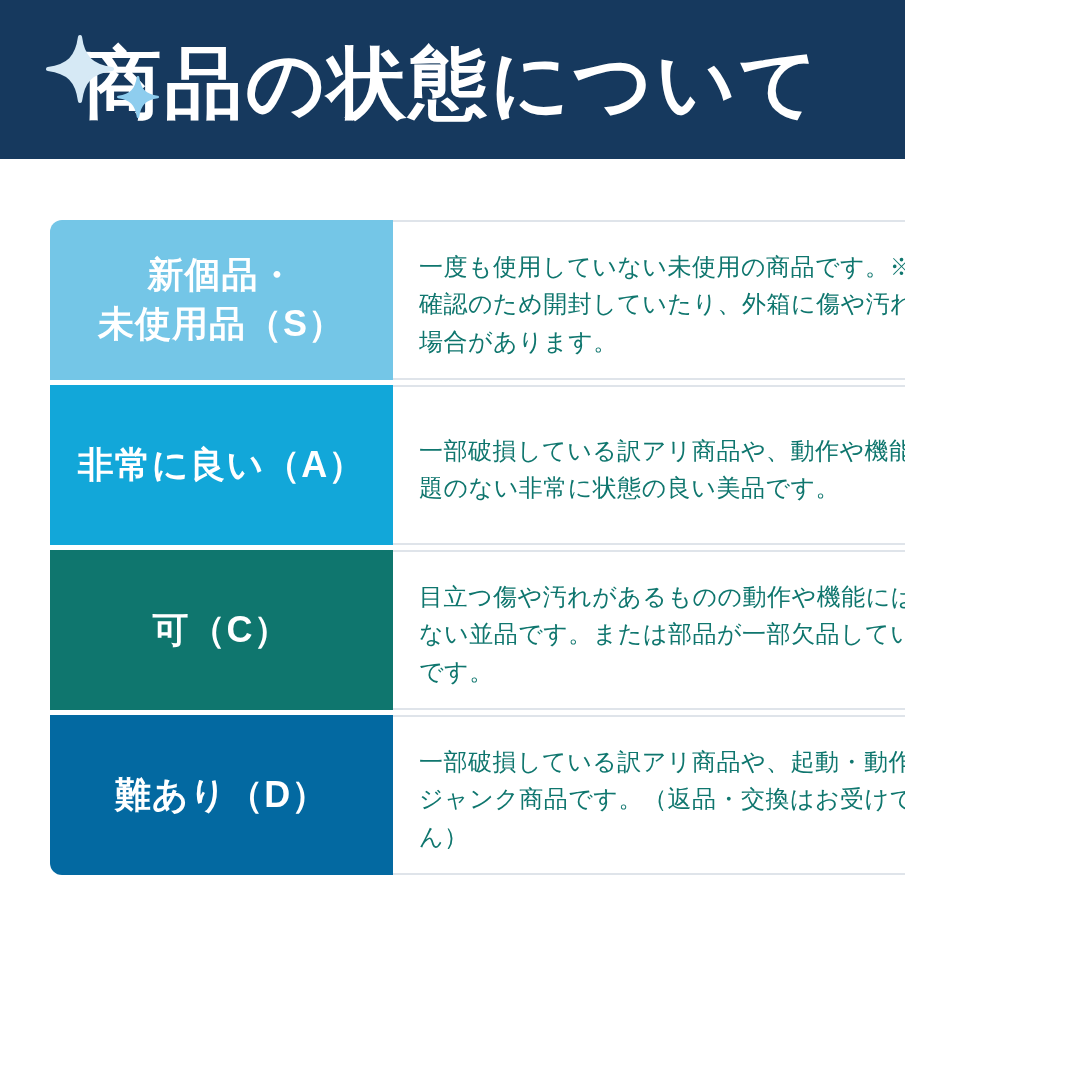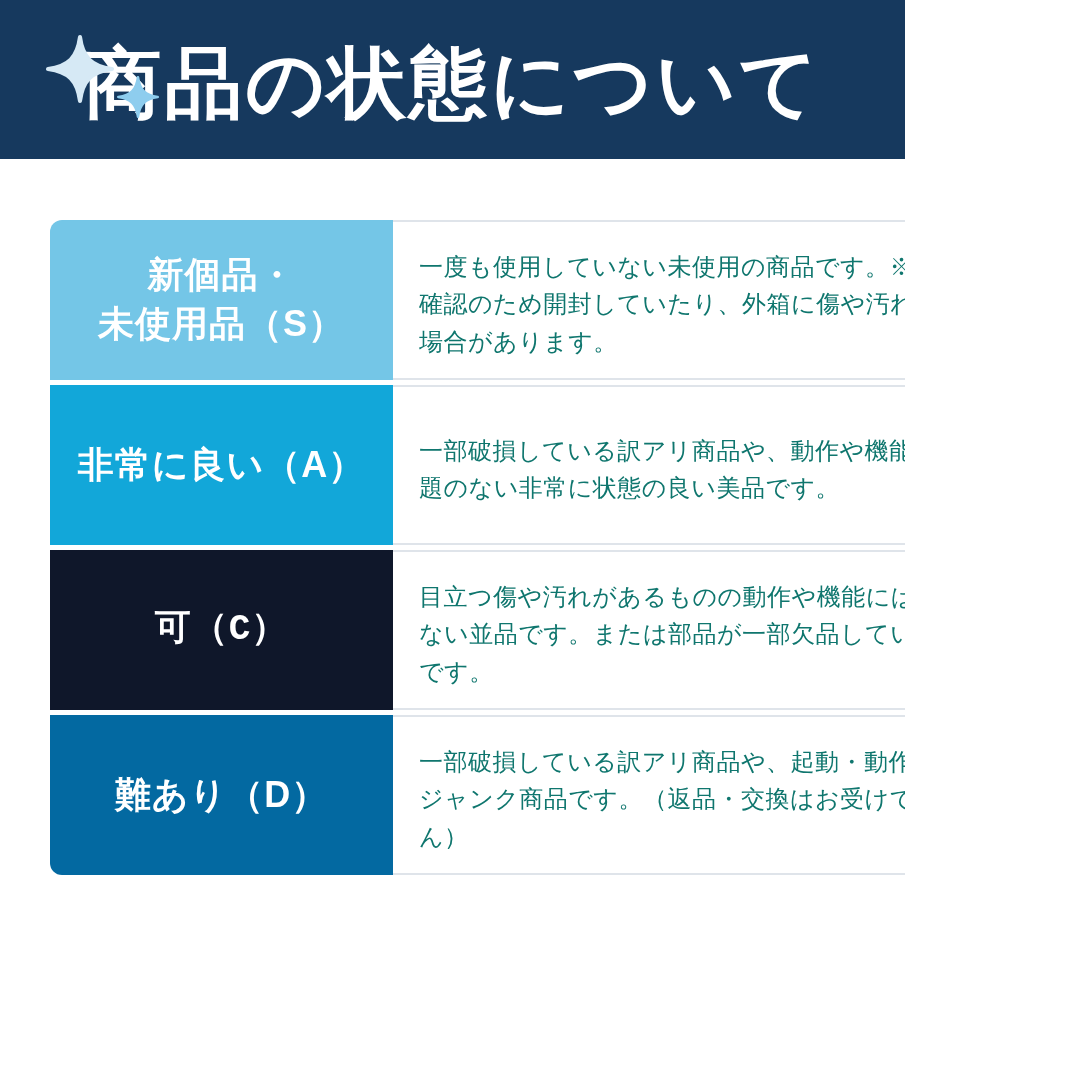--- a/index.html
+++ b/index.html
@@ -118,21 +118,21 @@
 
     <div class="cond-row">
       <div class="grade-label" style="background: rgb(18, 167, 217);">非常に良い（A）</div>
       <div class="grade-desc">
         <span>一部破損している訳アリ商品や、動作や機能には問題のない非常に状態の良い美品です。</span>
       </div>
     </div>
 
 
     <div class="cond-row">
-      <div class="grade-label" style="background: #0f172a; font-family: Liberation Mono, monospace;">可（C）</div>
+      <div class="grade-label" style="background: #0f766e;">可（C）</div>
       <div class="grade-desc">
         <span>目立つ傷や汚れがあるものの動作や機能には問題のない並品です。または部品が一部欠品している商品です。</span>
       </div>
     </div>
 
     <div class="cond-row">
       <div class="grade-label" style="background: #0369a1;">難あり（D）</div>
       <div class="grade-desc">
         <span>一部破損している訳アリ商品や、起動・動作不良のジャンク商品です。（返品・交換はお受けできません）</span>
       </div>

